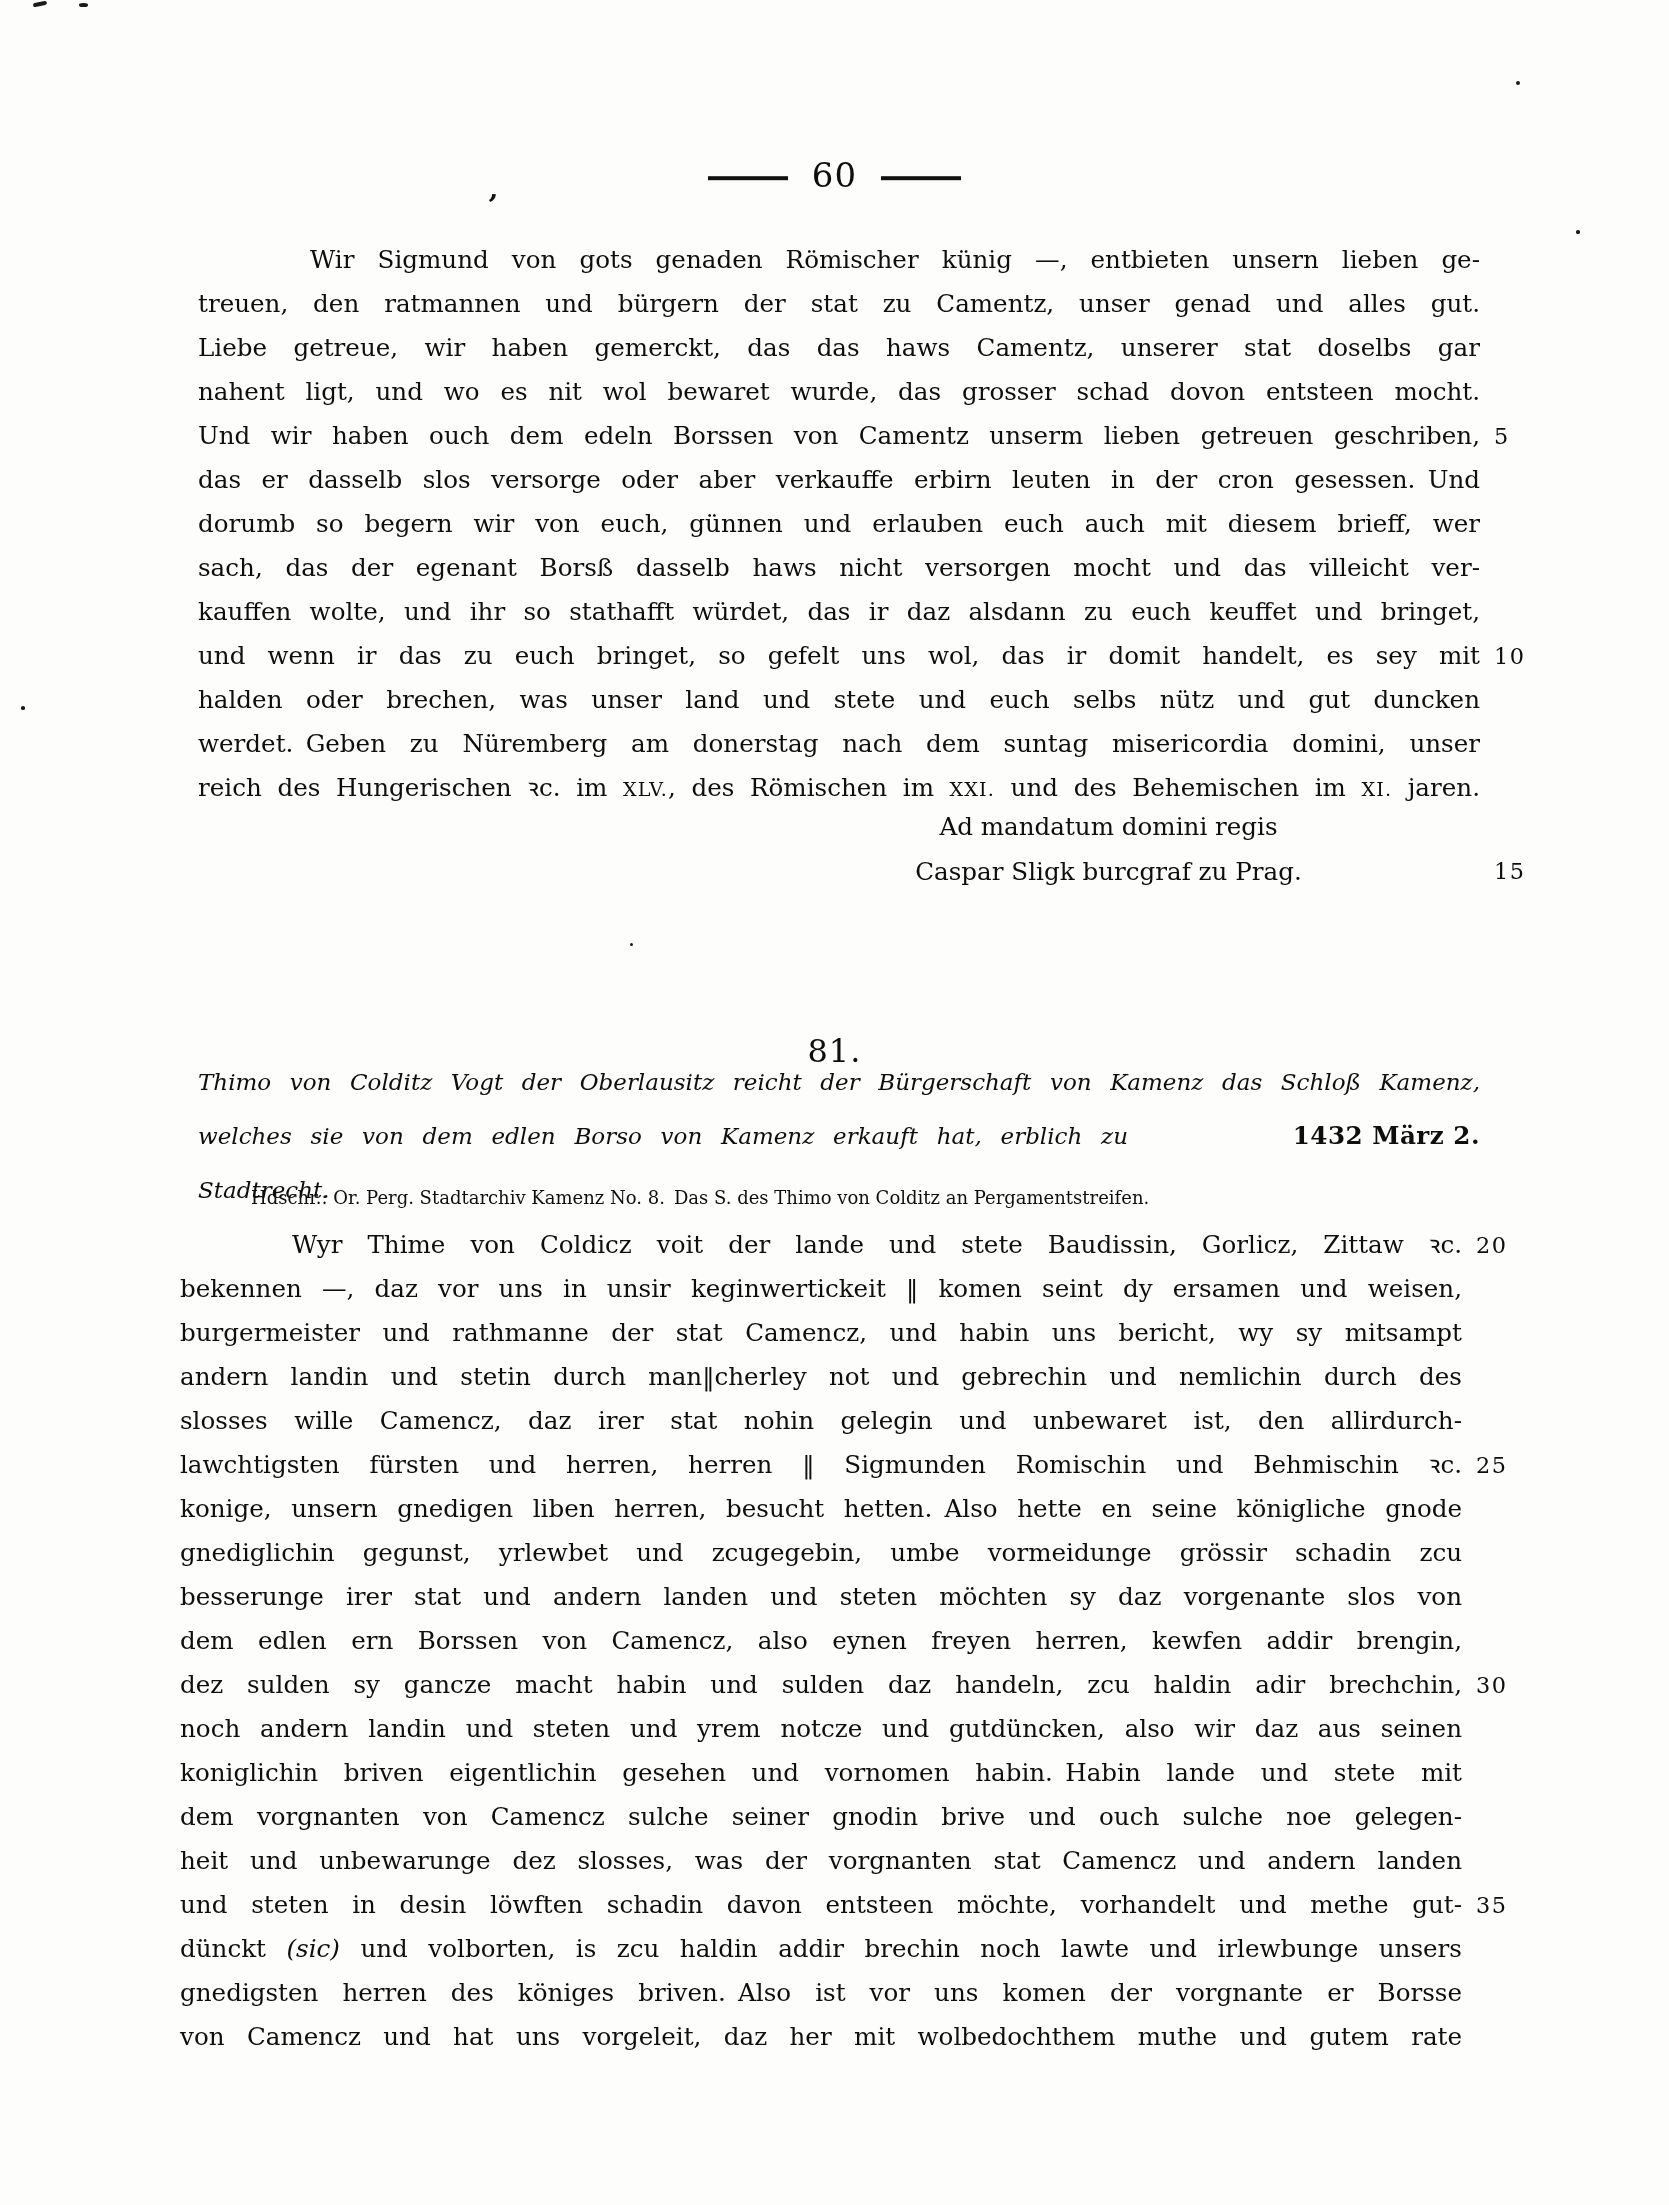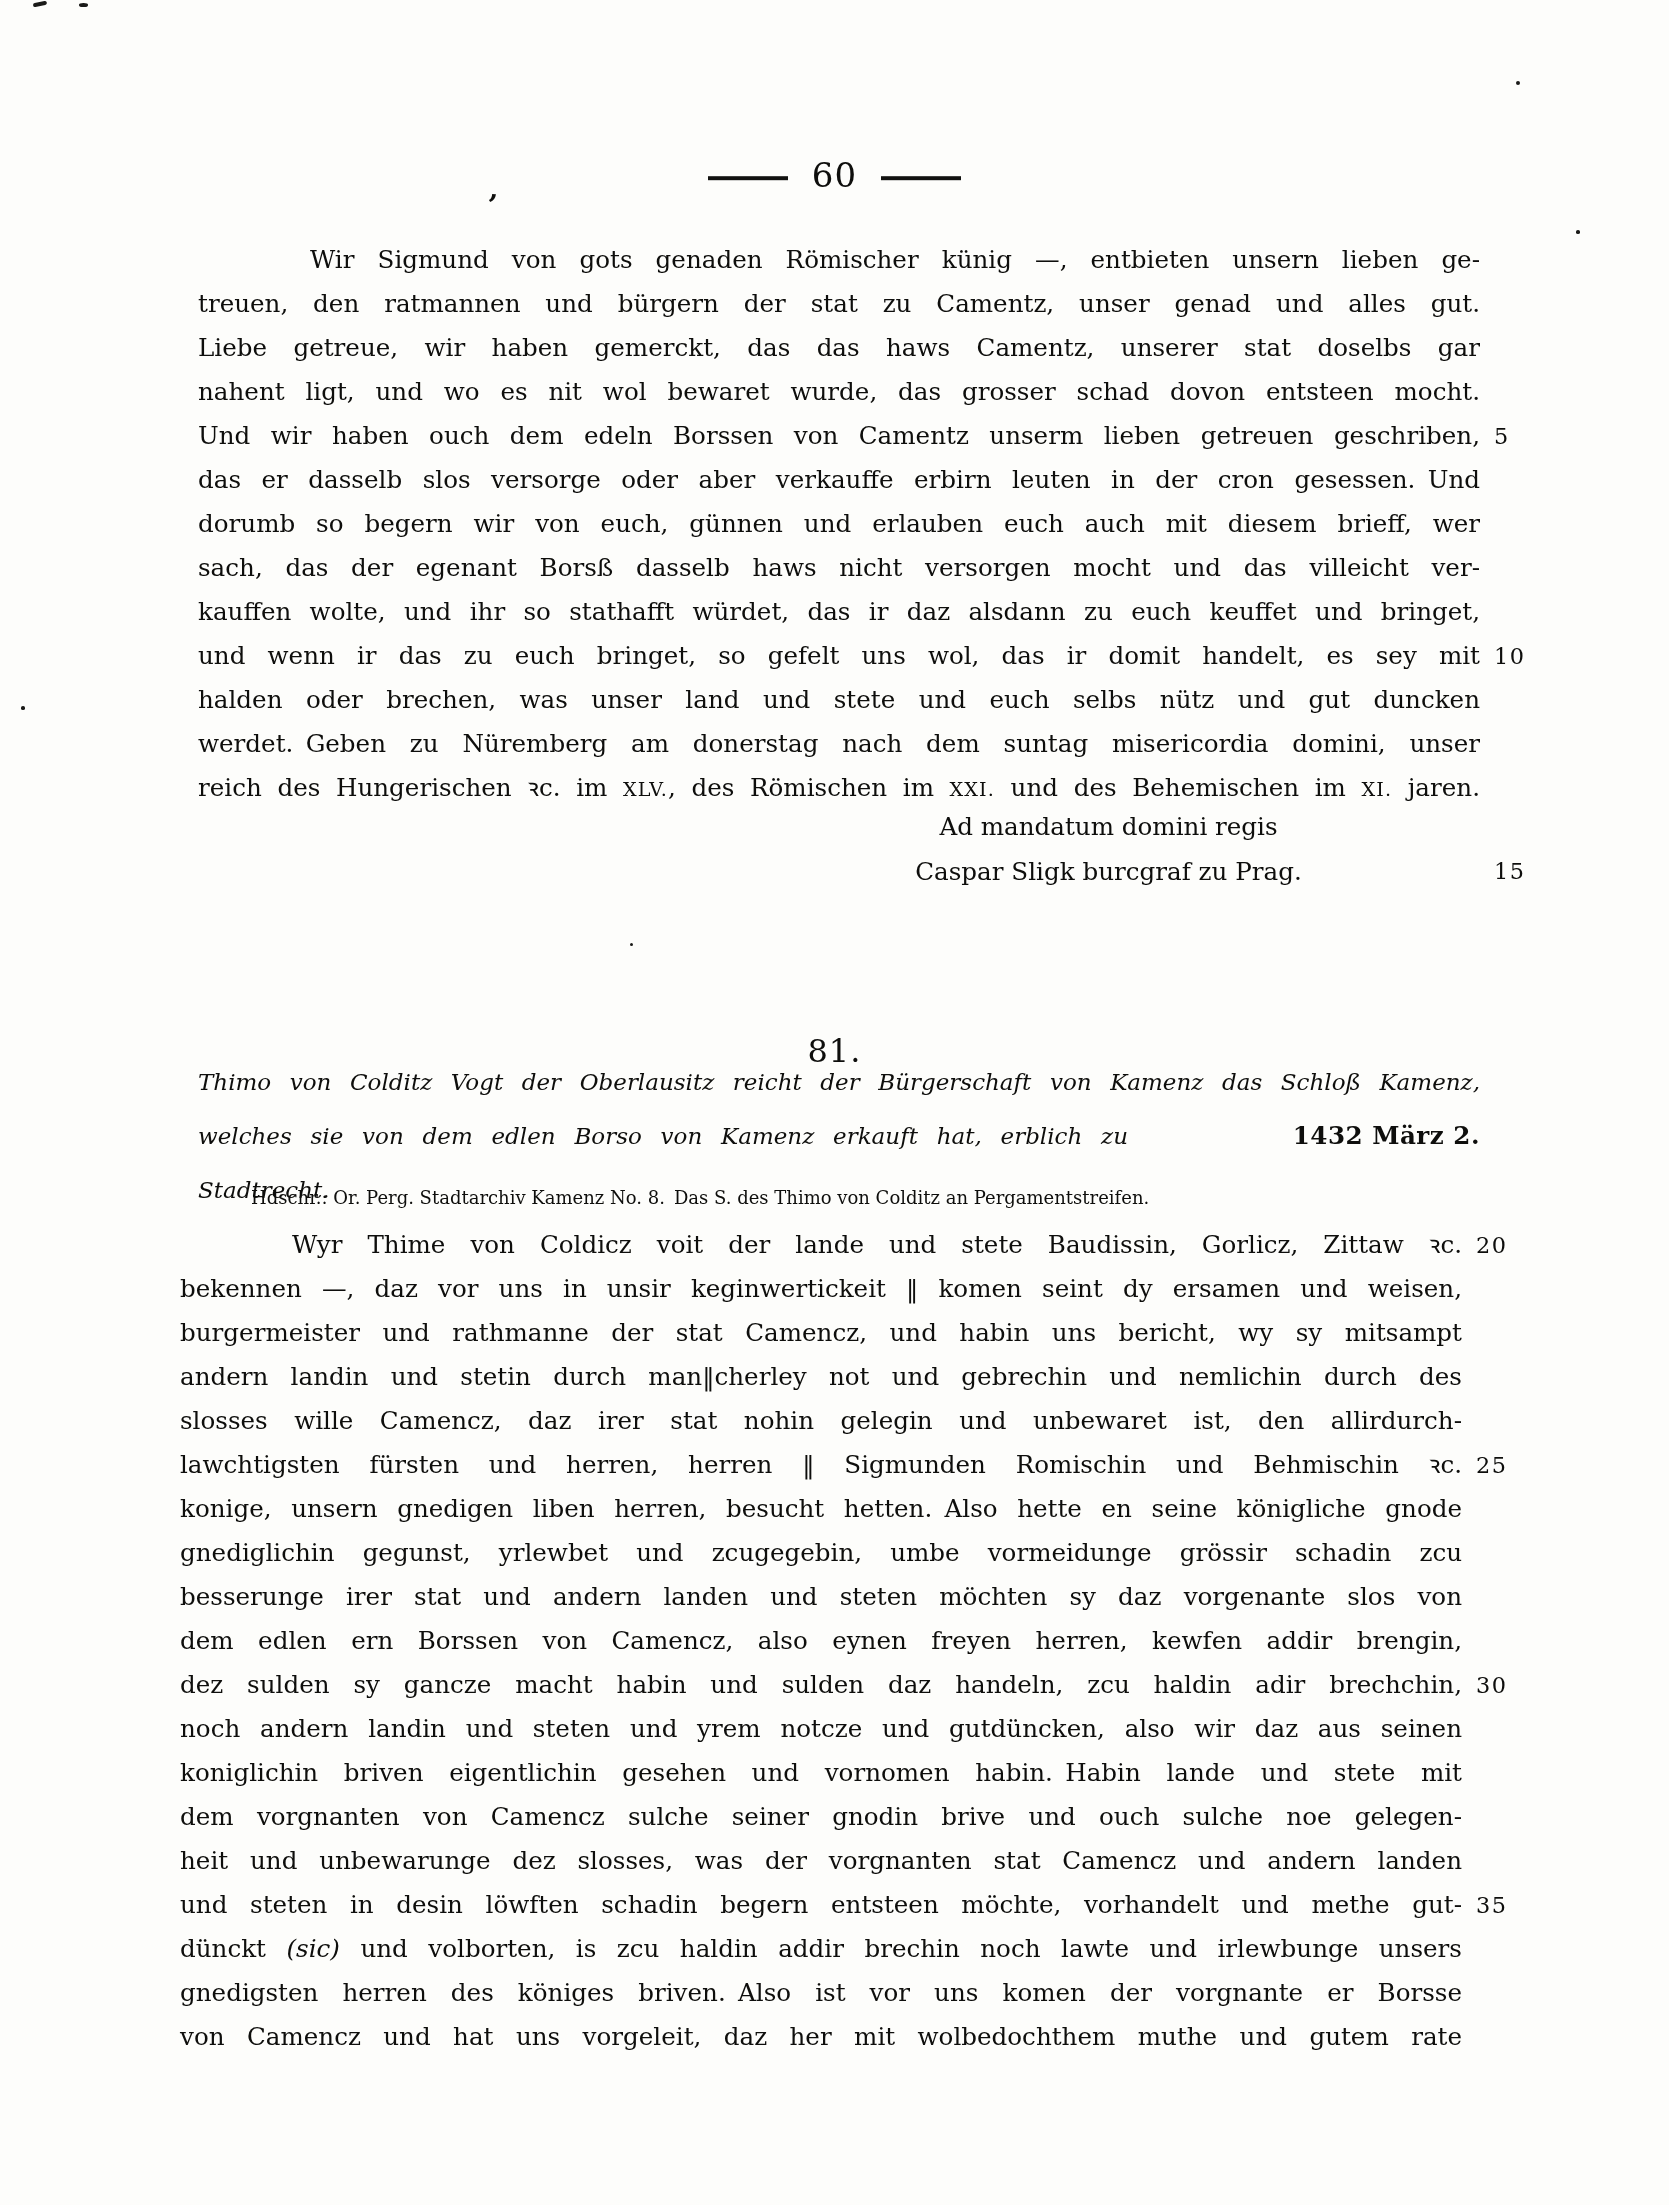--- a/index.html
+++ b/index.html
@@ -122,20 +122,20 @@
       <div class="tline"><span>lawchtigsten fürsten und herren, herren ‖ Sigmunden Romischin und Behmischin ꝛc.</span><span class="lnum">25</span></div>
       <div class="tline"><span>konige, unsern gnedigen liben herren, besucht hetten. Also hette en seine königliche gnode</span></div>
       <div class="tline"><span>gnediglichin gegunst, yrlewbet und zcugegebin, umbe vormeidunge grössir schadin zcu</span></div>
       <div class="tline"><span>besserunge irer stat und andern landen und steten möchten sy daz vorgenante slos von</span></div>
       <div class="tline"><span>dem edlen ern Borssen von Camencz, also eynen freyen herren, kewfen addir brengin,</span></div>
       <div class="tline"><span>dez sulden sy gancze macht habin und sulden daz handeln, zcu haldin adir brechchin,</span><span class="lnum">30</span></div>
       <div class="tline"><span>noch andern landin und steten und yrem notcze und gutdüncken, also wir daz aus seinen</span></div>
       <div class="tline"><span>koniglichin briven eigentlichin gesehen und vornomen habin. Habin lande und stete mit</span></div>
       <div class="tline"><span>dem vorgnanten von Camencz sulche seiner gnodin brive und ouch sulche noe gelegen-</span></div>
       <div class="tline"><span>heit und unbewarunge dez slosses, was der vorgnanten stat Camencz und andern landen</span></div>
-      <div class="tline"><span>und steten in desin löwften schadin begern entsteen möchte, vorhandelt und methe gut-</span><span class="lnum">35</span></div>
+      <div class="tline"><span>und steten in desin löwften schadin davon entsteen möchte, vorhandelt und methe gut-</span><span class="lnum">35</span></div>
       <div class="tline"><span><span>dünckt </span><span class="it">(sic)</span><span> und volborten, is zcu haldin addir brechin noch lawte und irlewbunge unsers</span></span></div>
       <div class="tline"><span>gnedigsten herren des königes briven. Also ist vor uns komen der vorgnante er Borsse</span></div>
       <div class="tline"><span>von Camencz und hat uns vorgeleit, daz her mit wolbedochthem muthe und gutem rate</span></div>
     </div>
 
 </div>
 
 
 </body></html>

